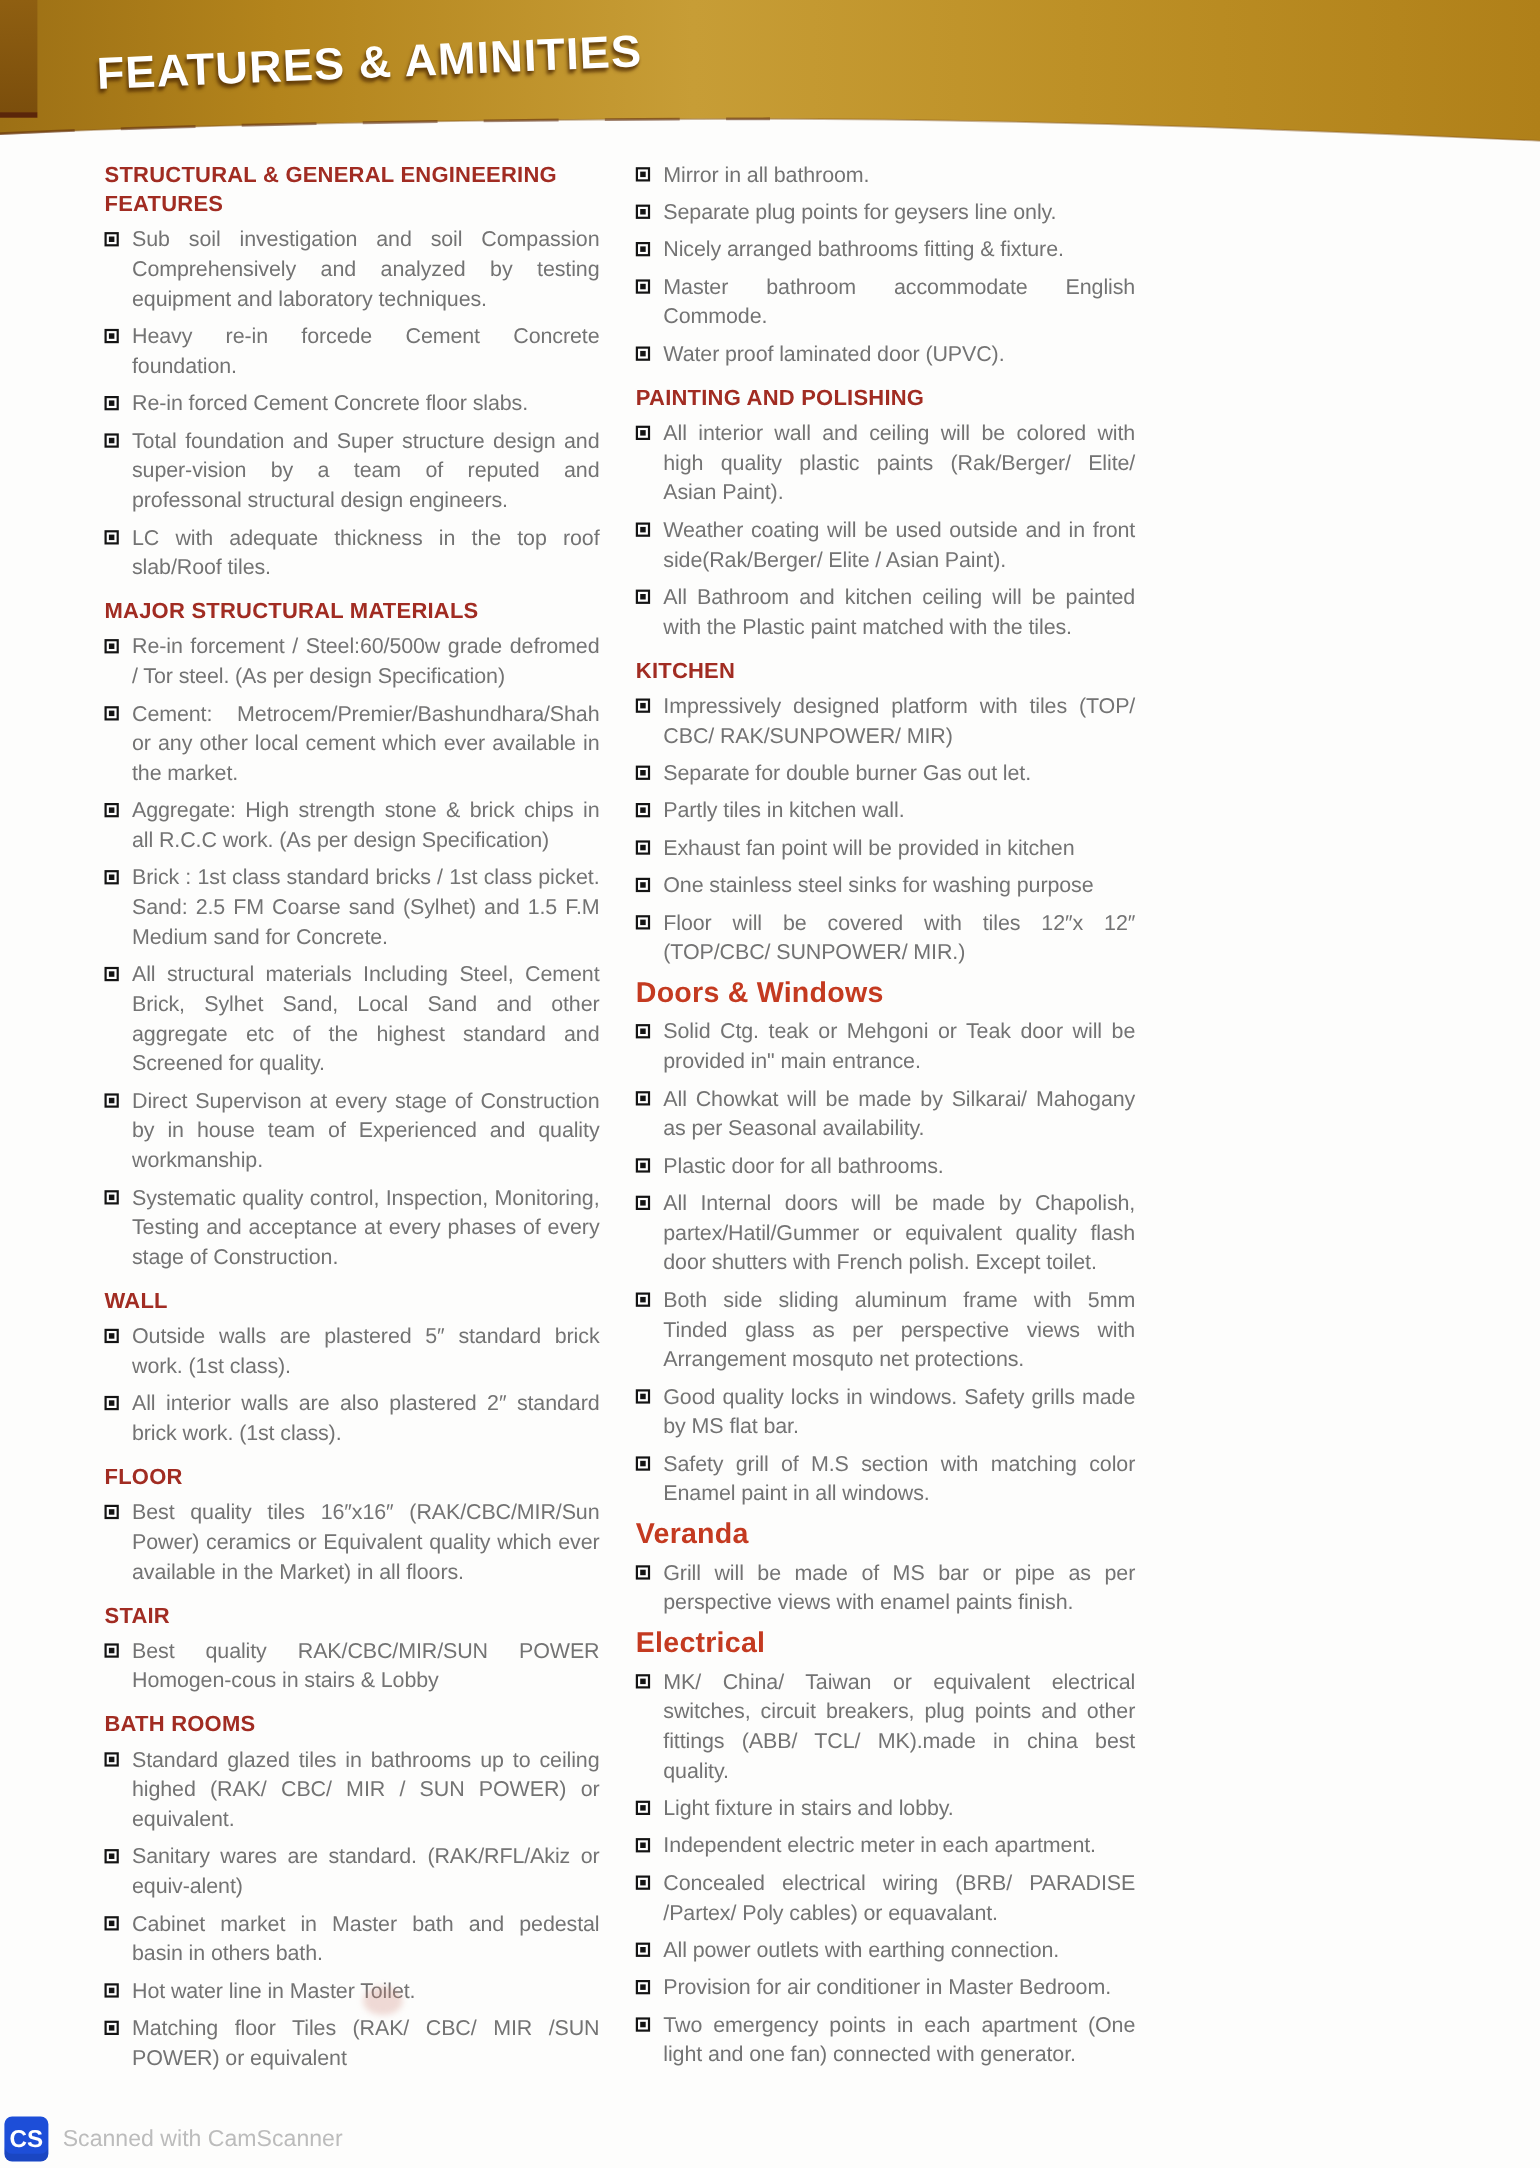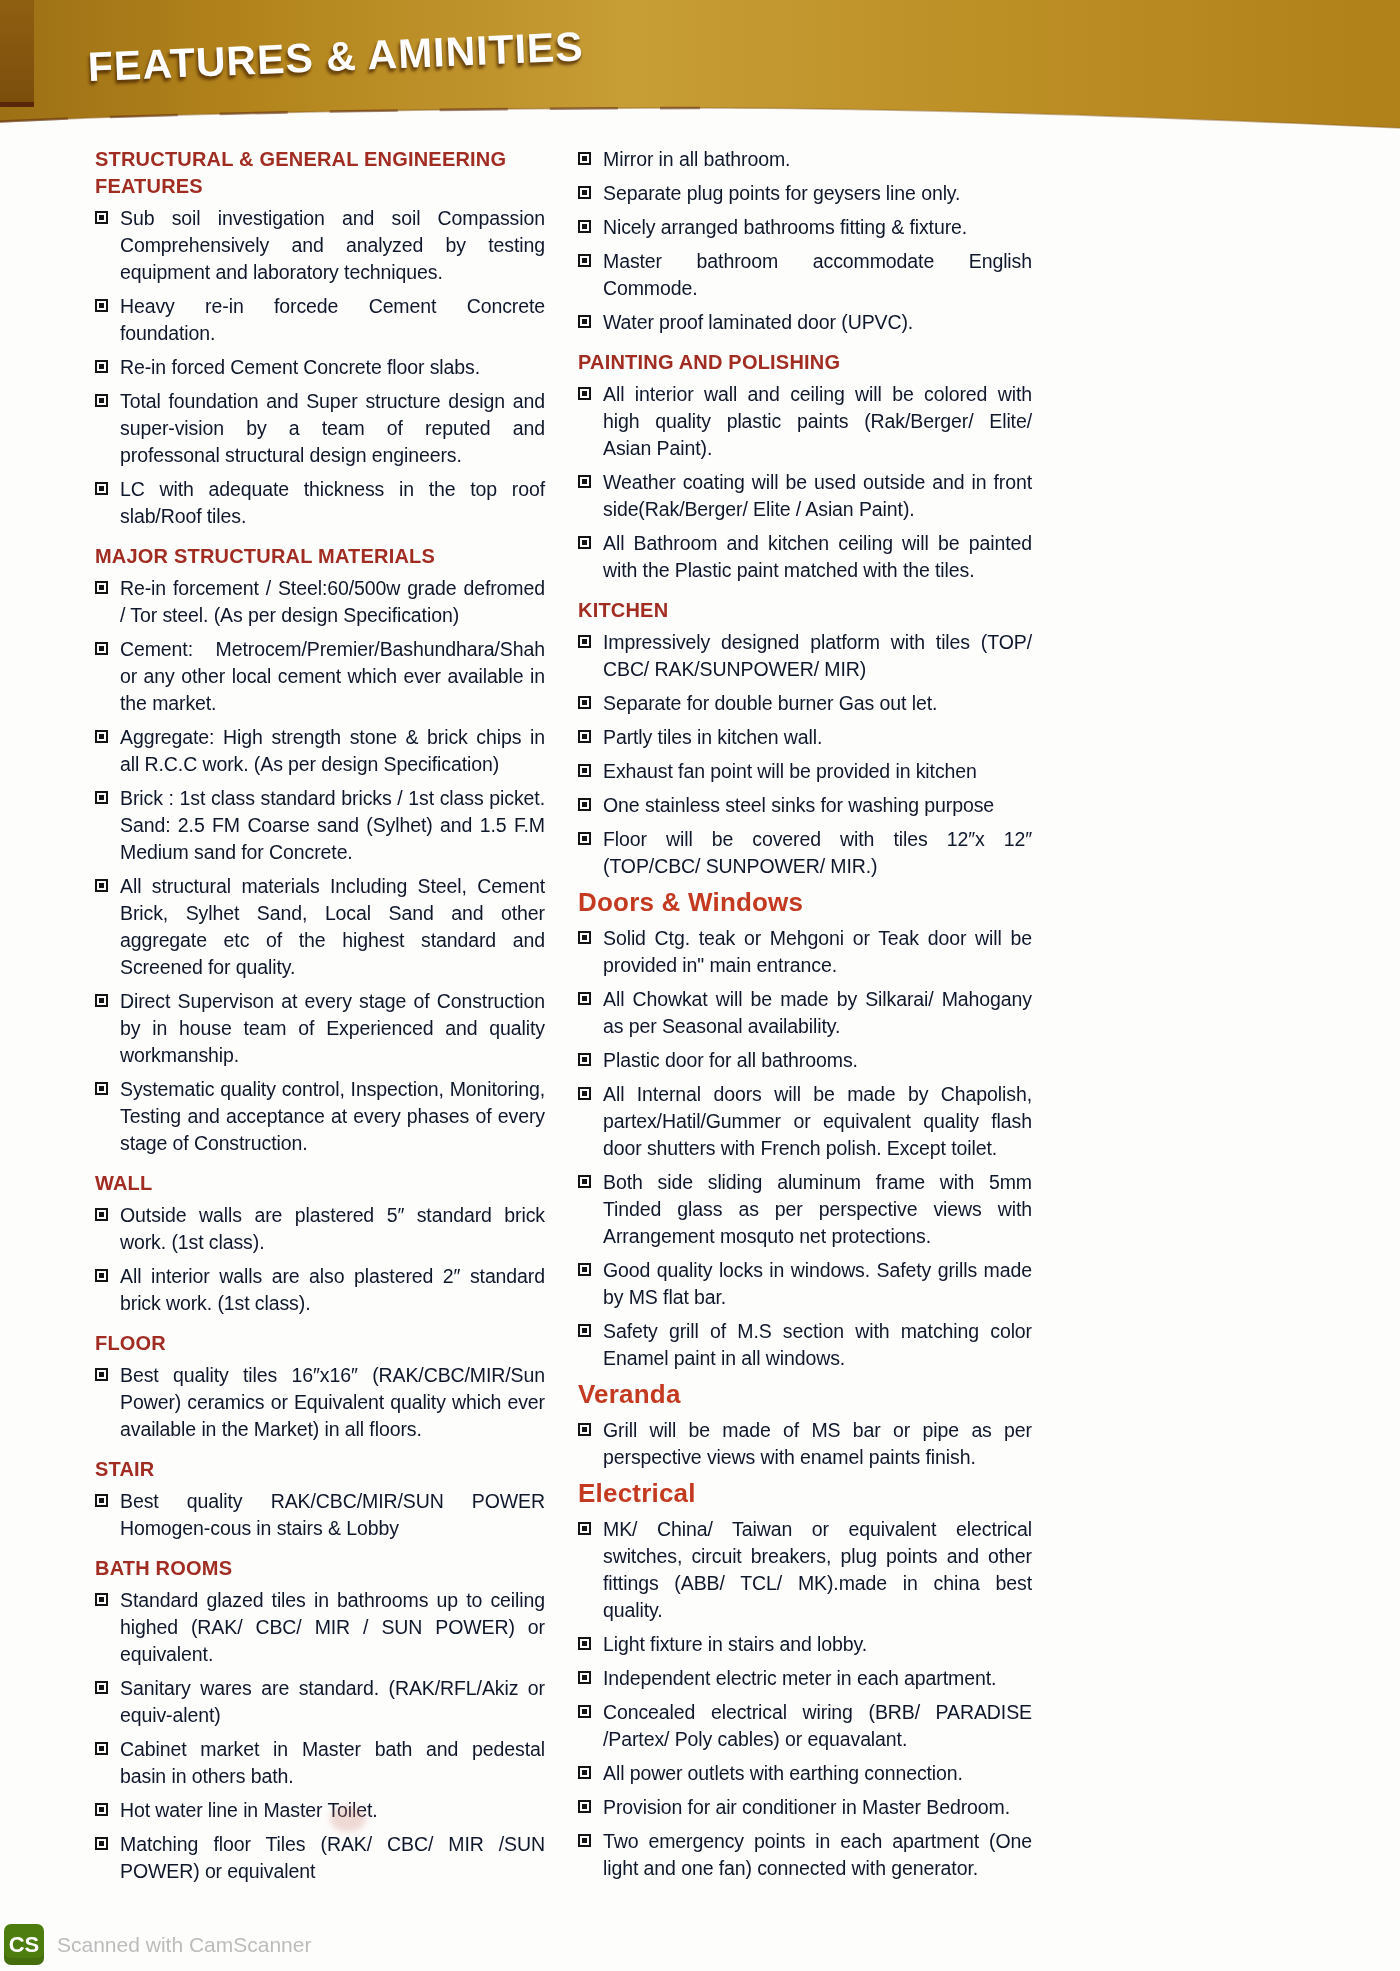--- a/index.html
+++ b/index.html
@@ -38,32 +38,32 @@
   }
   .sec-heading:first-child{margin-top:0;}
   .item{display:flex;align-items:flex-start;gap:12px;margin:0 0 7px 0;}
   .bullet{
     flex:0 0 auto;width:9px;height:9px;margin-top:6px;
     border:2.5px solid #141414;background:#fff;
     display:flex;align-items:center;justify-content:center;
   }
   .bullet-in{width:5px;height:5px;background:#141414;display:block;}
   .item-text{
-    flex:1;font-size:19.5px;line-height:27px;color:#0f172a;
+    flex:1;font-size:19.5px;line-height:27px;color:#737373;
     text-align:justify;letter-spacing:-0.1px;
   }
   
   .smudge{
     position:absolute;left:330px;top:1806px;width:36px;height:26px;border-radius:50%;
     background:rgba(205,125,112,0.28);filter:blur(3px);
   }
   
   .footer{position:absolute;left:4px;top:1924px;display:flex;align-items:center;gap:13px;}
   .cs-badge{
-    width:40px;height:41px;border-radius:7px;background:#4d7c0f;
+    width:40px;height:41px;border-radius:7px;background:#1d4ed8;
     box-shadow:inset 0 -7px 0 rgba(0,0,0,0.10);
     display:flex;align-items:center;justify-content:center;
     color:#ffffff;font-weight:700;font-size:22px;letter-spacing:0;
   }
   .footer-text{color:#bcbcbc;font-size:21px;}
 </style>
 </head>
 <body>
 
 <div class="page">

